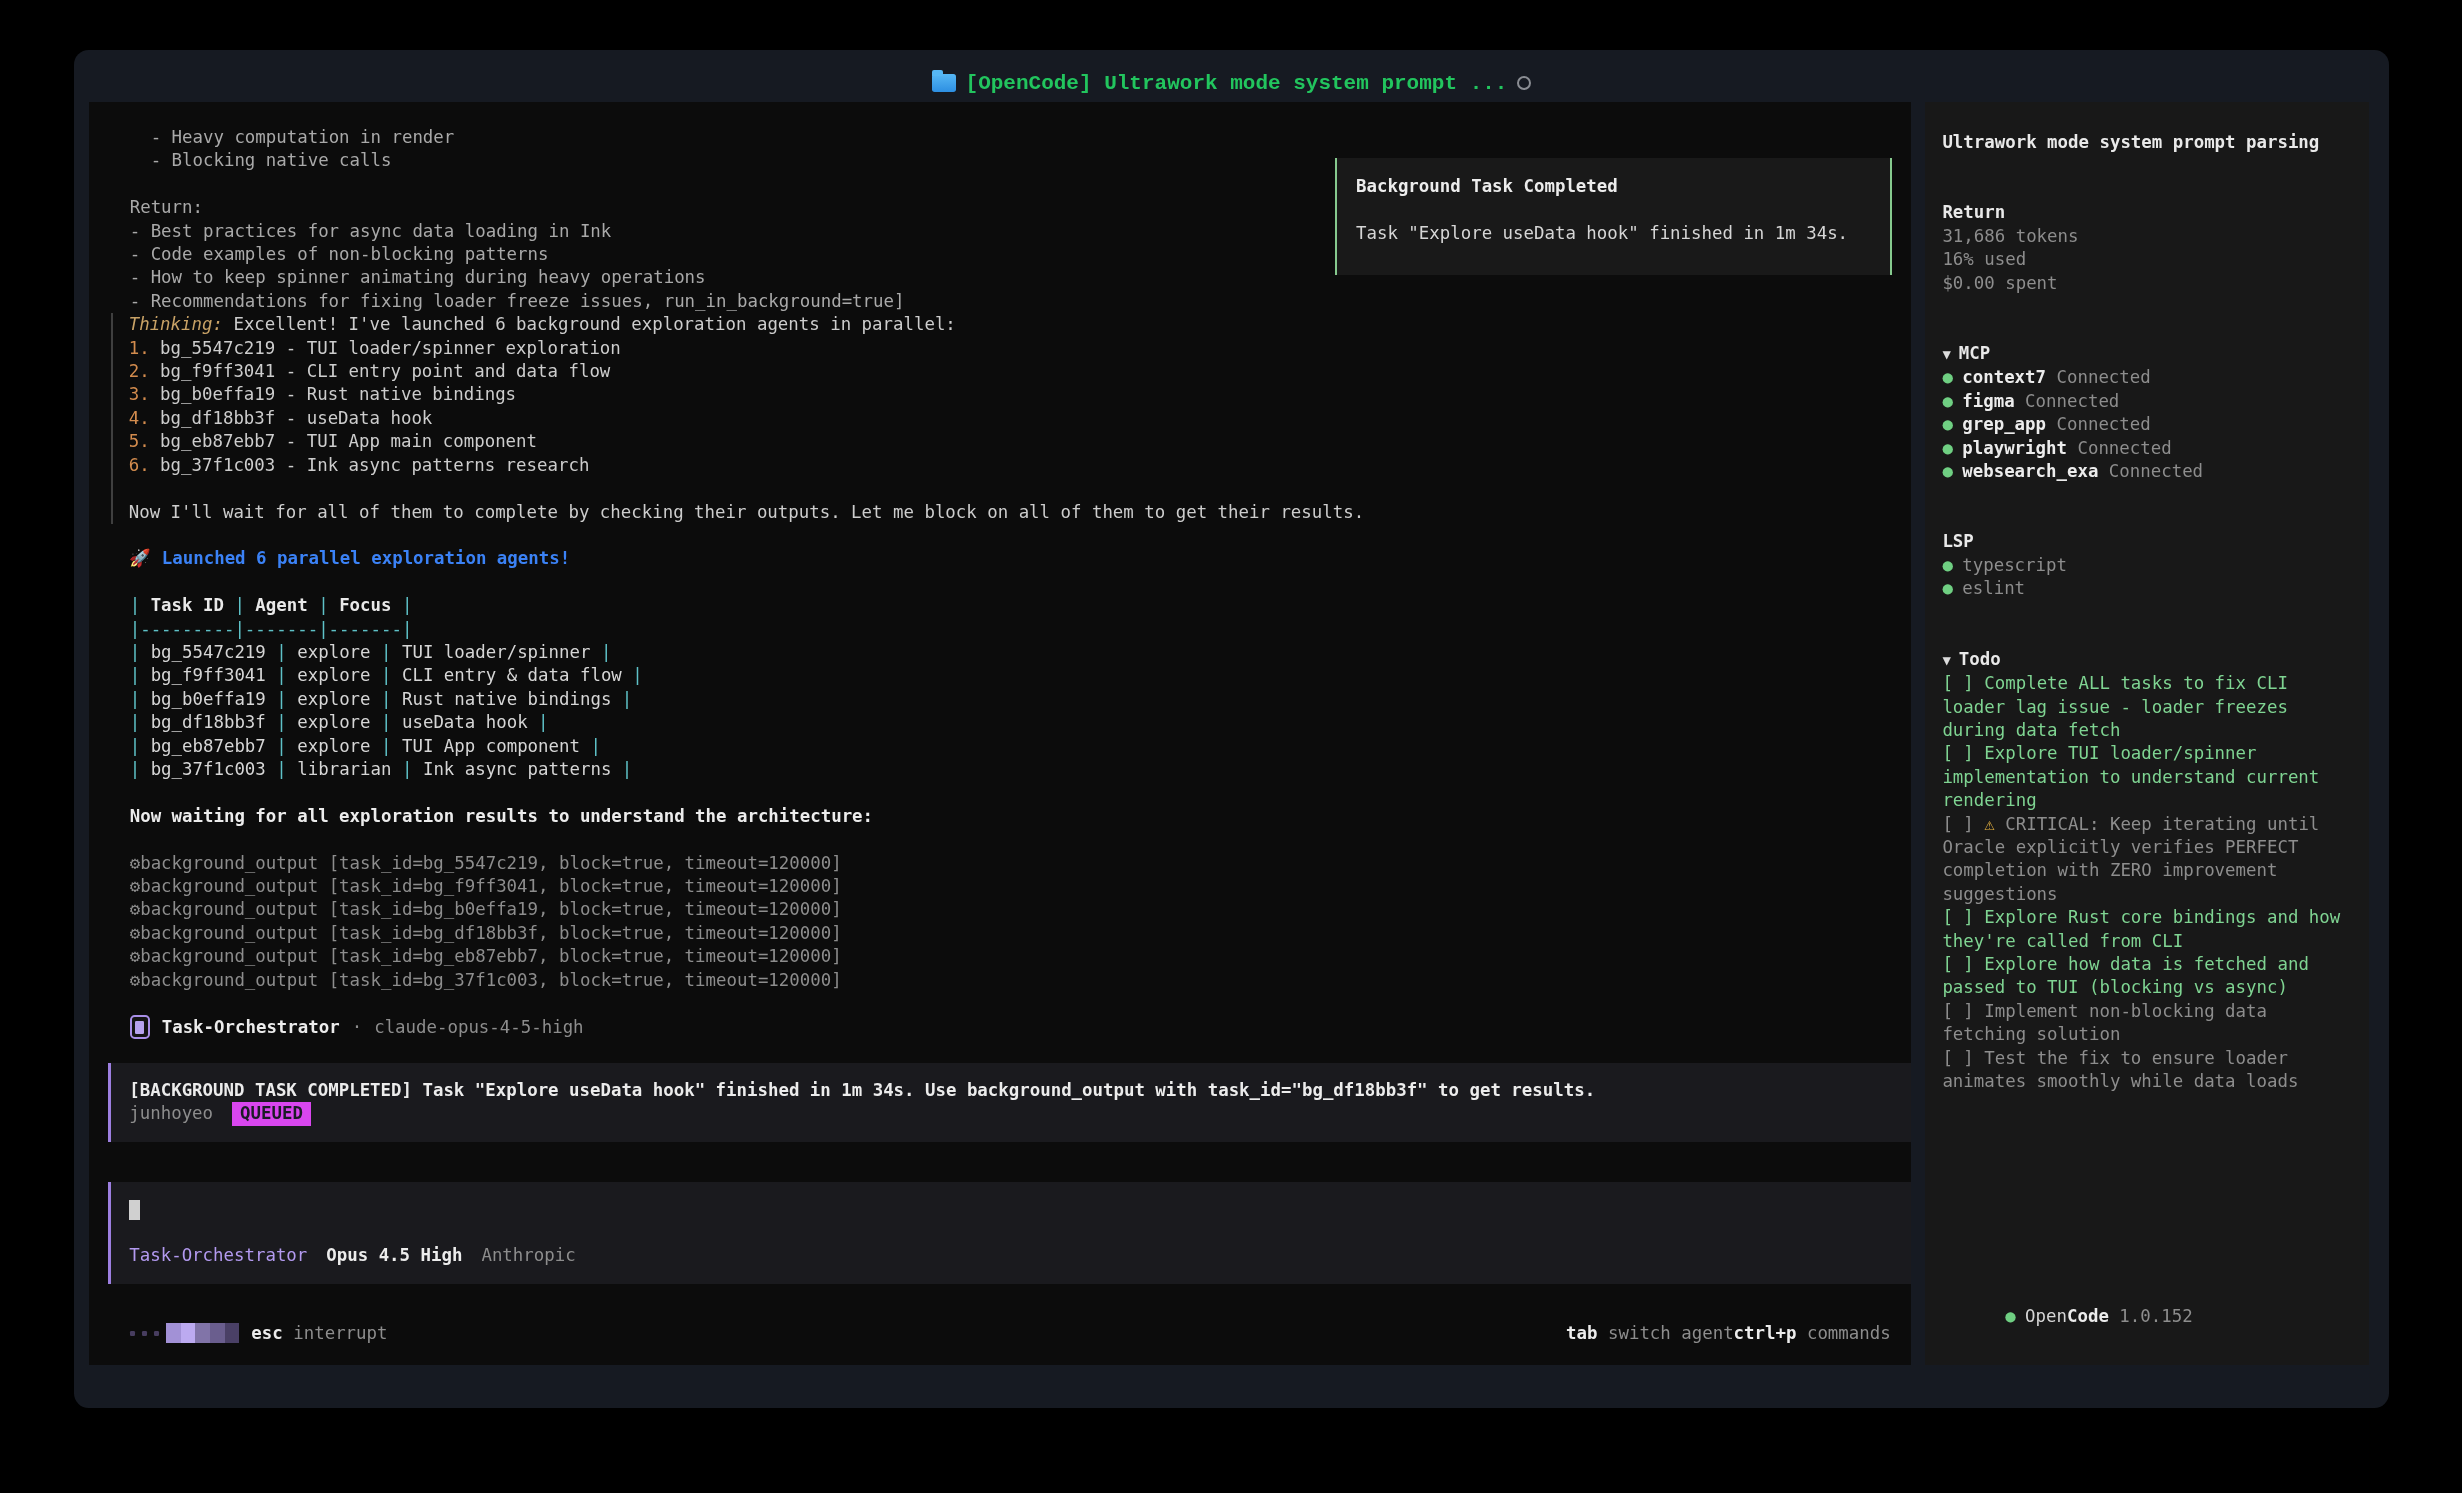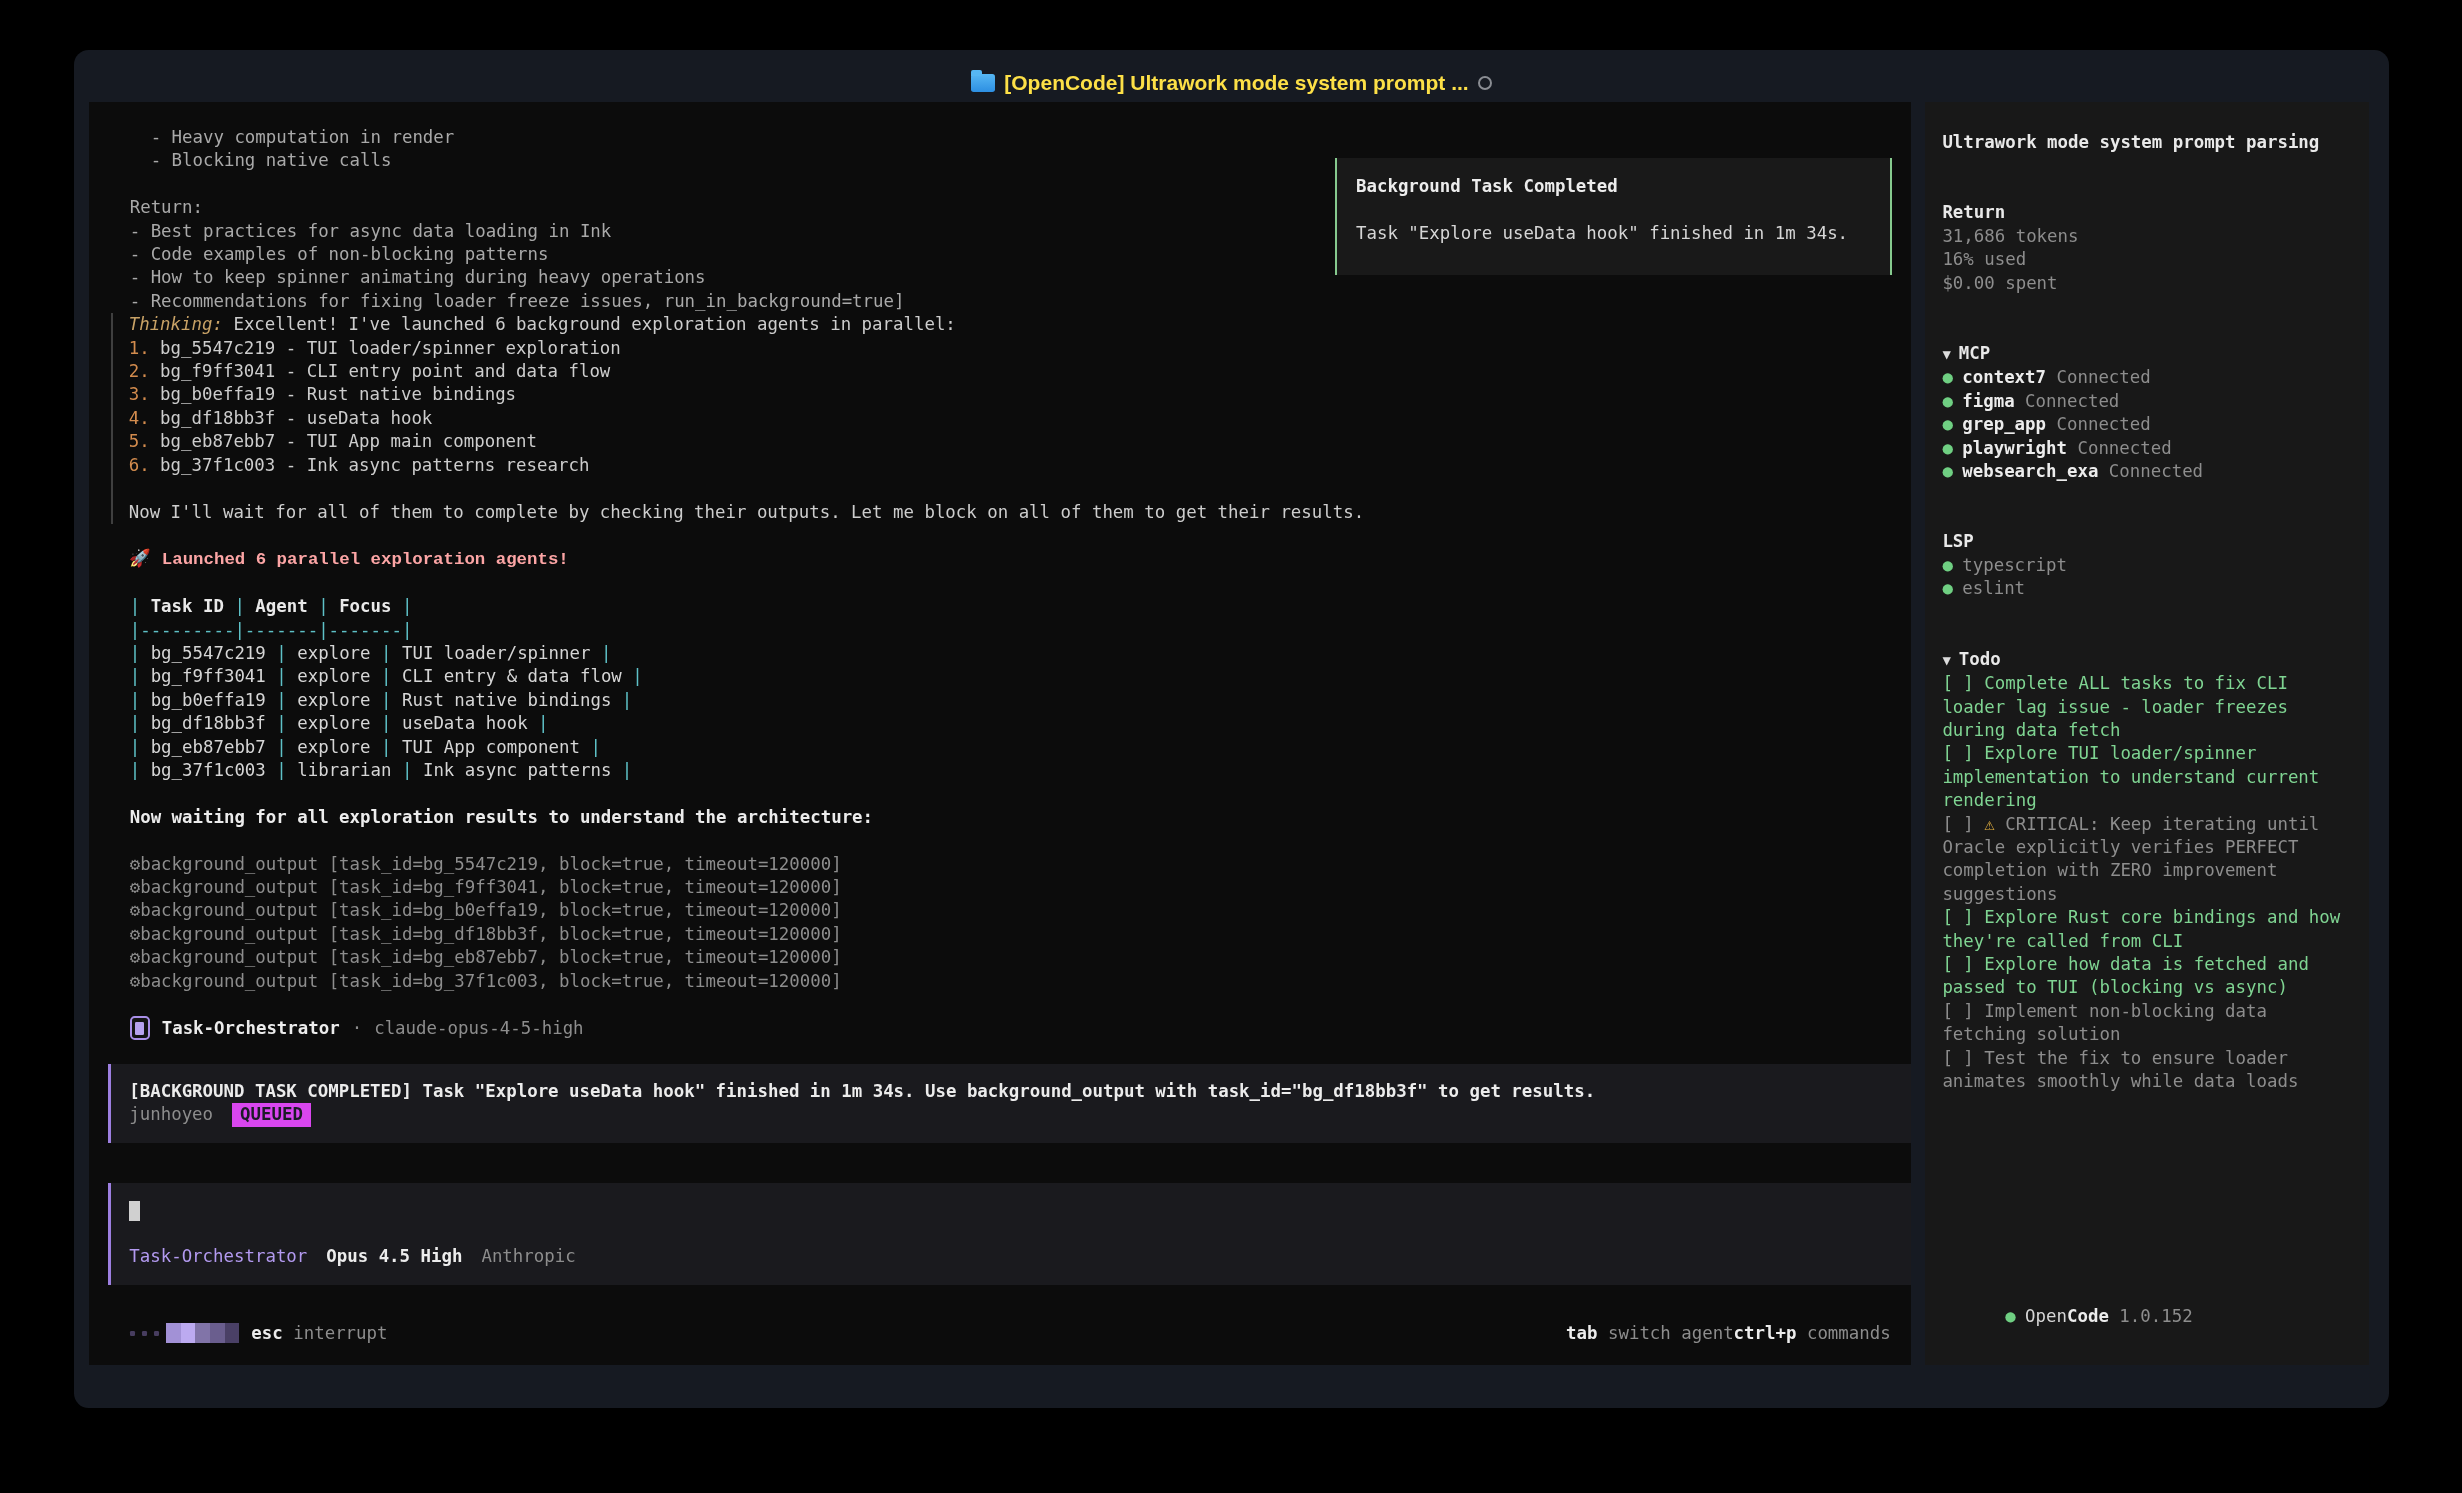--- a/index.html
+++ b/index.html
@@ -13,42 +13,42 @@
   .titlebar { position:absolute; left:0; top:0; width:100%; height:52px;
     display:flex; align-items:center; justify-content:center; }
   .traffic { position:absolute; left:86px; top:65px; display:flex; gap:11.4px; }
   .light { width:14.7px; height:14.7px; border-radius:50%; }
   .light.red { background:#f85f57; } .light.yellow { background:#fbbd2e; } .light.green { background:#2dc83d; }
   .titlewrap { display:flex; align-items:center; gap:9.4px; margin-top:14.7px; }
   .folder-icon { position:relative; width:24px; height:18px; border-radius:2.7px;
     background:linear-gradient(180deg,#56b7f4,#2d8fe2); }
   .folder-icon::before { content:""; position:absolute; left:0; top:-4px; width:10.7px; height:5.4px;
     border-radius:2px 2px 0 0; background:#56b7f4; }
-  .titletext { font-family:Liberation Sans, sans-serif; font-weight:bold; font-size:21px; color:#fde047; }
+  .titletext { font-family:Liberation Mono, monospace; font-weight:bold; font-size:21px; color:#22c55e; }
   .proxy-circle { width:14px; height:14px; border:2px solid #8a8d93; border-radius:50%; }
 
   
   .main-panel { position:absolute; left:14.7px; top:52px; width:1822px; height:1263px;
     background:#0c0c0c; display:flex; flex-direction:column;
     padding:24px 20px 19px 41px; font-size:17.4px; line-height:23.4px; color:#a9a9a9; }
   .sidebar { position:absolute; left:1851px; top:52px; width:444px; height:1263px;
     background:#181818; display:flex; flex-direction:column;
     padding:29px 17.4px 13.4px 17.4px; font-size:17.4px; line-height:23.4px; color:#9a9a9a; }
 
   .line { white-space:pre-wrap; min-height:23.4px; }
   .t-gray { color:#a9a9a9; }
   .t-dim { color:#8d8d8d; }
   .t-body { color:#cdcdcd; }
   .t-white { color:#d6d6d6; }
   .t-boldwhite { color:#ececec; font-weight:bold; }
   .t-purple { color:#b39af0; }
   .t-teal { color:#5ec1c7; }
   .t-orange { color:#d38c4e; }
   .t-think { color:#c8a266; font-style:italic; }
-  .t-launch { color:#fca5a5; font-weight:bold;font-family:Liberation Mono, monospace; }
+  .t-launch { color:#3b82f6; font-weight:bold; }
   .t-green { color:#7fd492; }
   .t-warn { color:#e9b440; }
 
   .think-block { border-left:2.7px solid #3f3f3f; margin-left:-19px; padding-left:16px; }
 
   .agent-line { display:flex; align-items:center; gap:12px; min-height:23.4px; }
   .agent-sq { width:20px; height:24px; border:2px solid #a98fe8; border-radius:4.7px;
     display:flex; align-items:center; justify-content:center; background:#141414; }
   .agent-sq i { display:block; width:9.4px; height:13.4px; background:#b7a2ee; border-radius:1.3px; }
 

